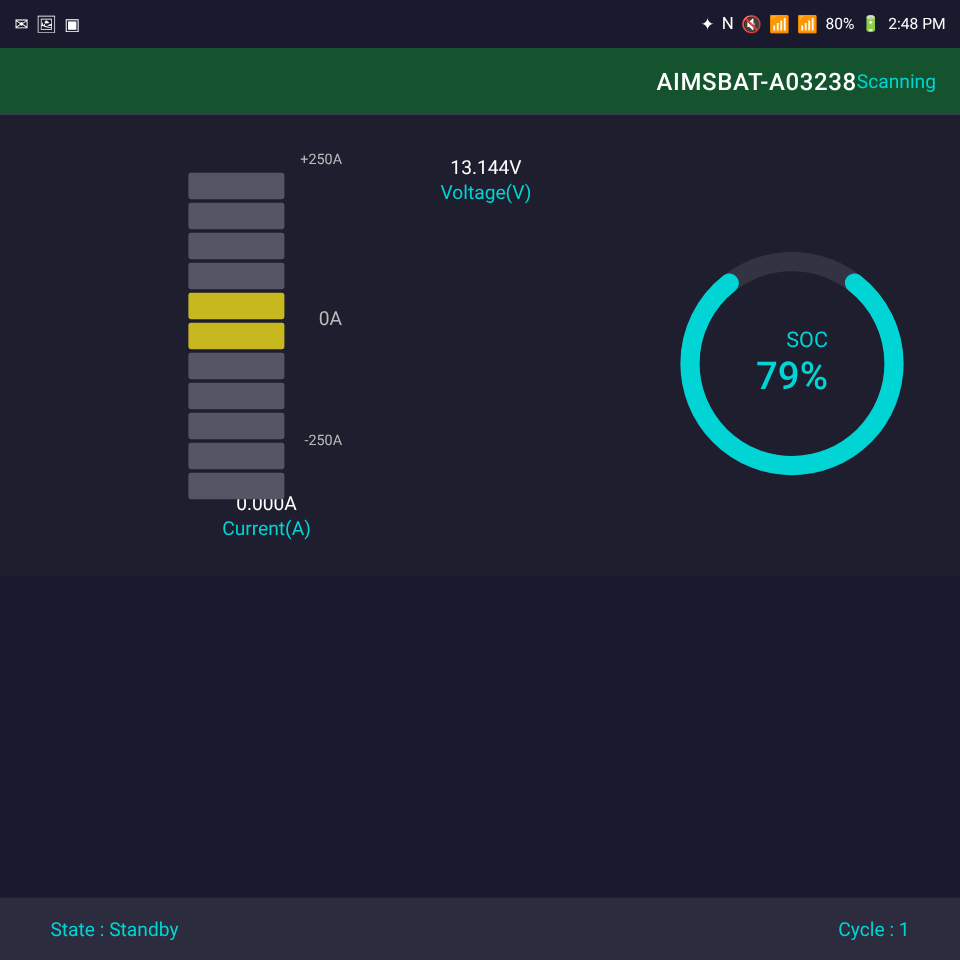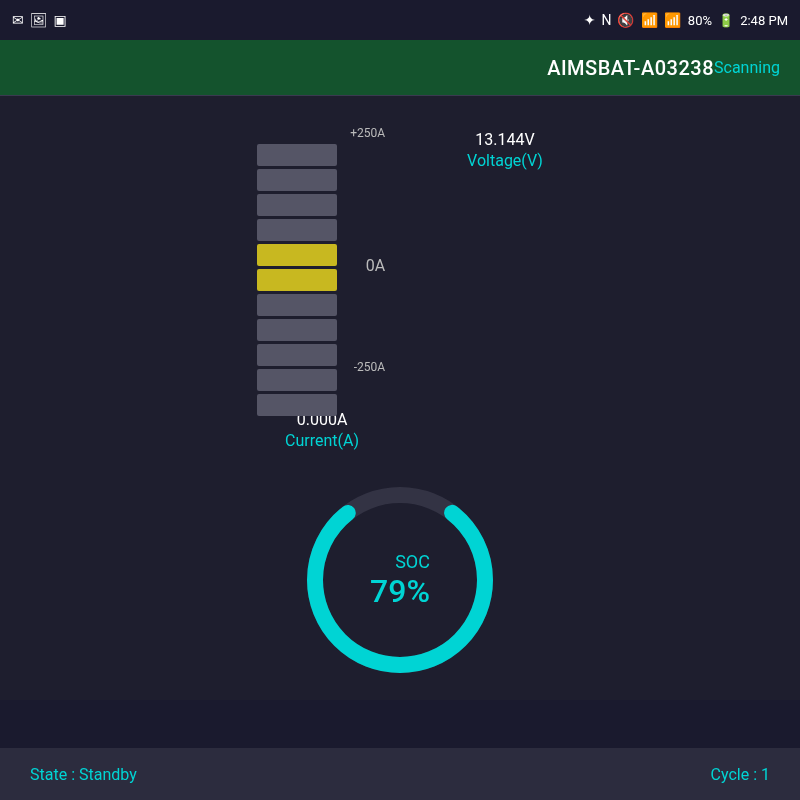--- a/index.html
+++ b/index.html
@@ -60,21 +60,21 @@
       color: #00d4d4;
       font-size: 16px;
     }
 
     
     .main-content {
       background: #1e1e2e;
       width: 100%;
       padding: 30px 40px 20px;
       display: flex;
-      flex-direction: column;
+      flex-direction: row;
       align-items: center;
     }
 
     
     .gauges-row {
       display: flex;
       justify-content: center;
       gap: 80px;
       margin-bottom: 10px;
       width: 100%;
@@ -156,21 +156,21 @@
     
     .bottom-bar {
       position: absolute;
       bottom: 0;
       width: 100%;
       height: 52px;
       background: #2c2c3e;
       display: flex;
       align-items: center;
       justify-content: space-between;
-      padding: 0 30px;
+      padding: 0 42px;
     }
 
     .bottom-info {
       color: #00d4d4;
       font-size: 16px;
     }
 
     .bar-chart-with-labels {
       position: relative;
       width: 120px;

